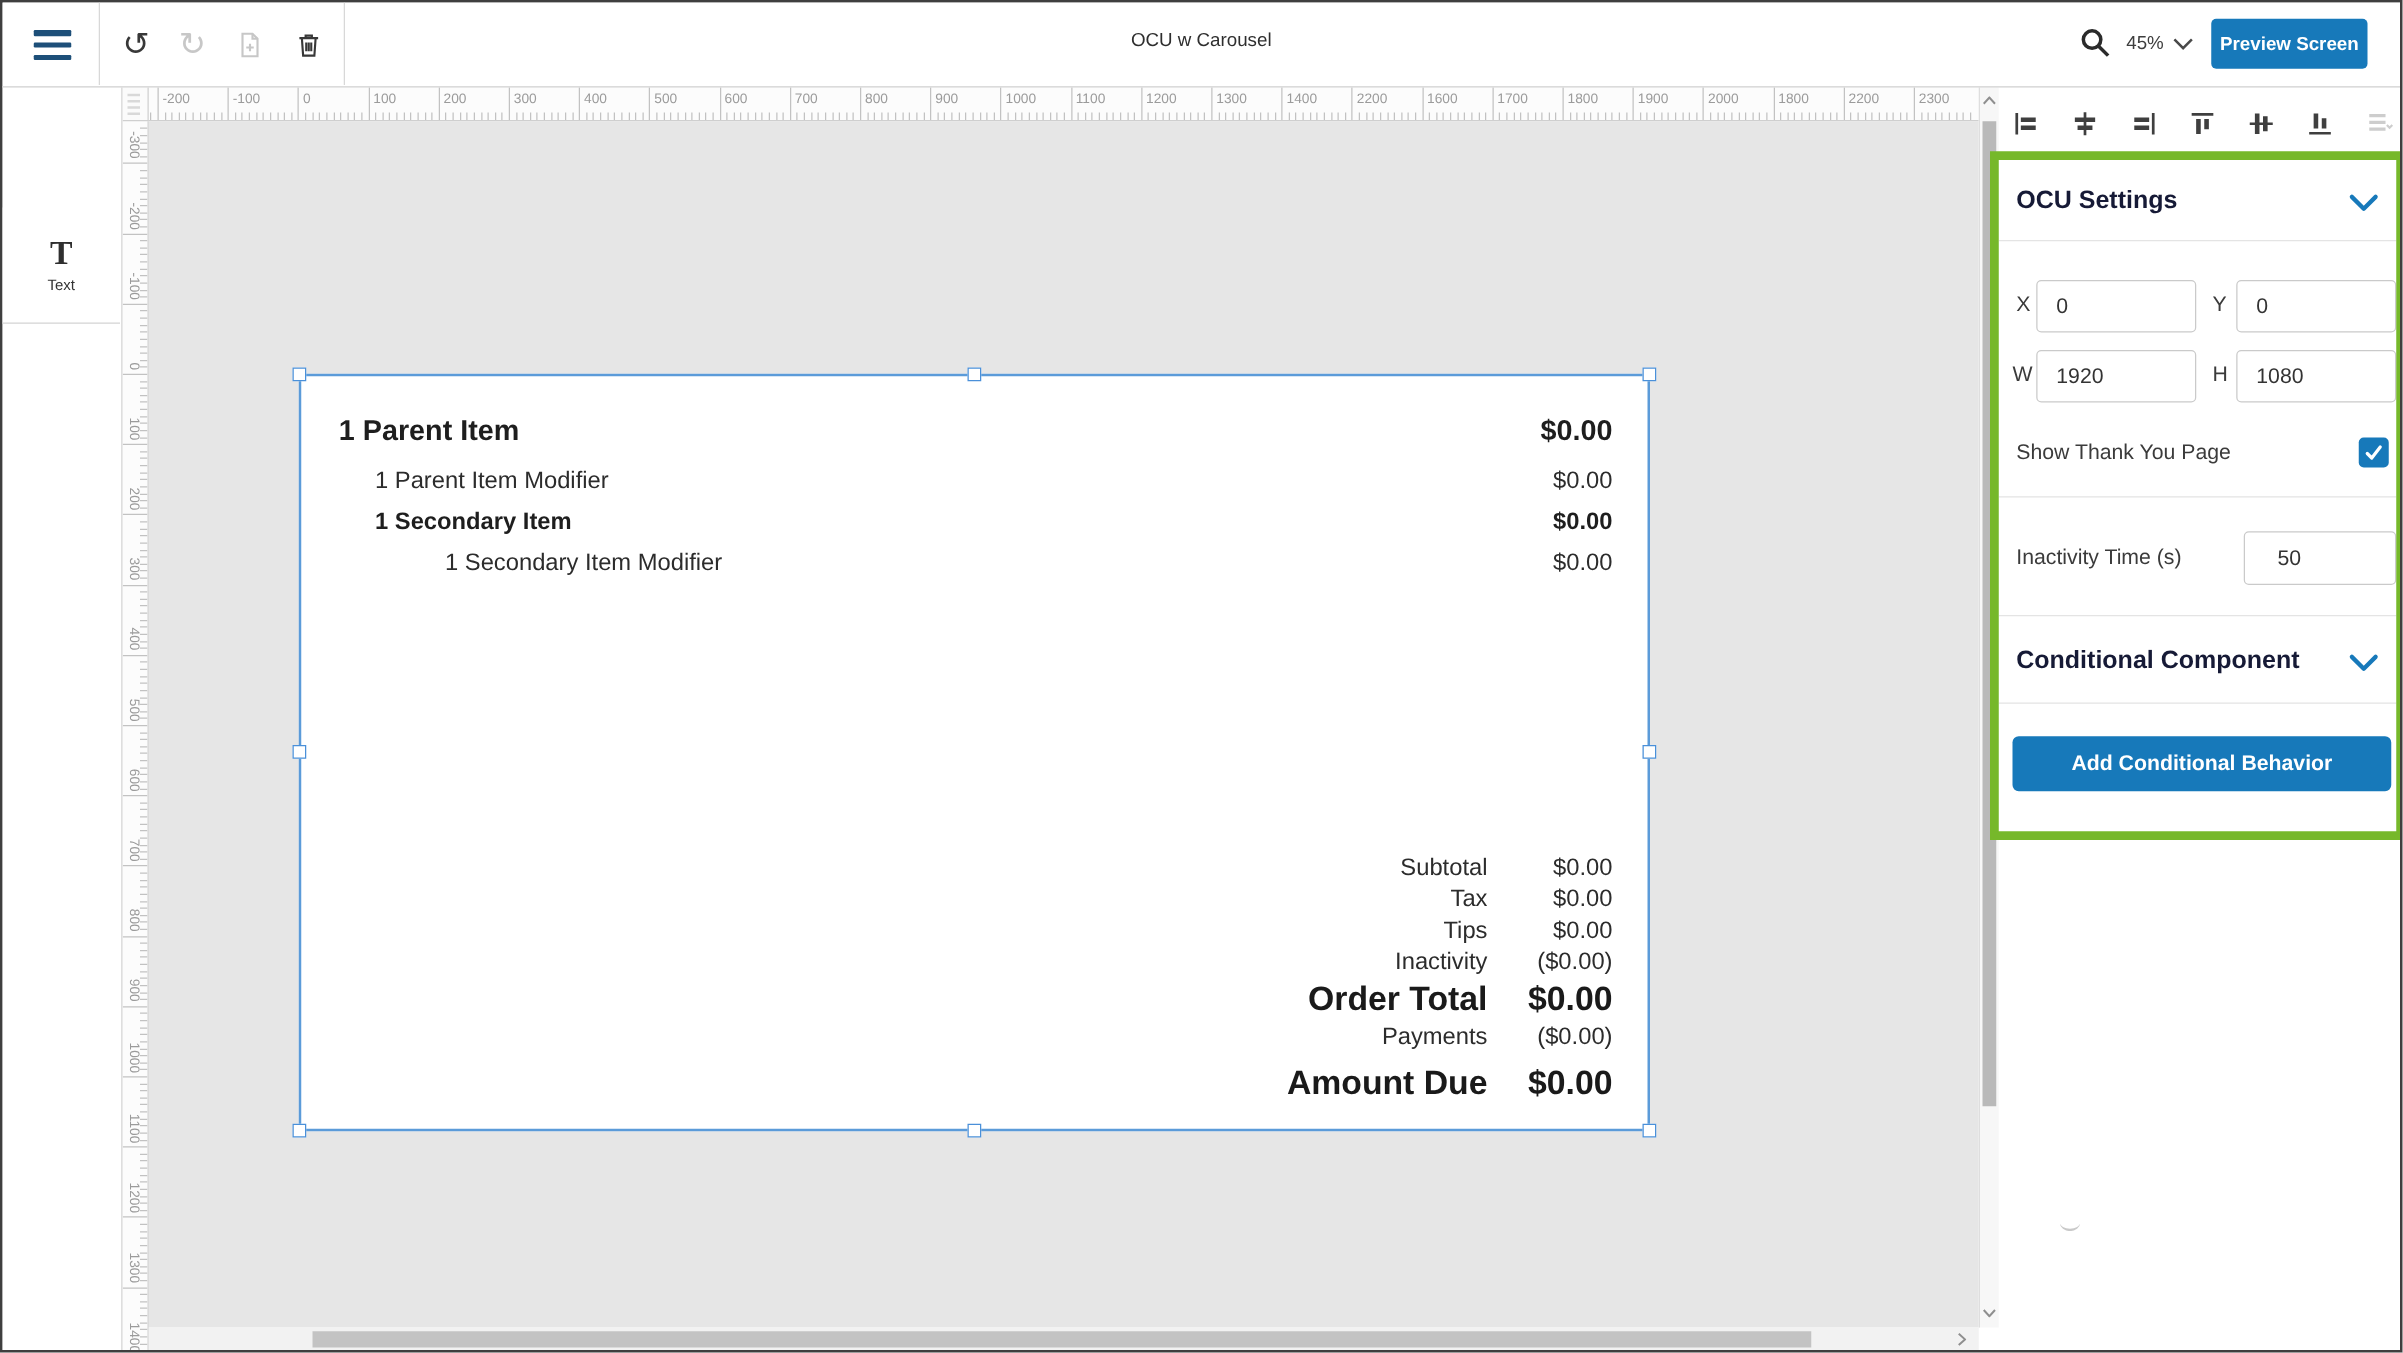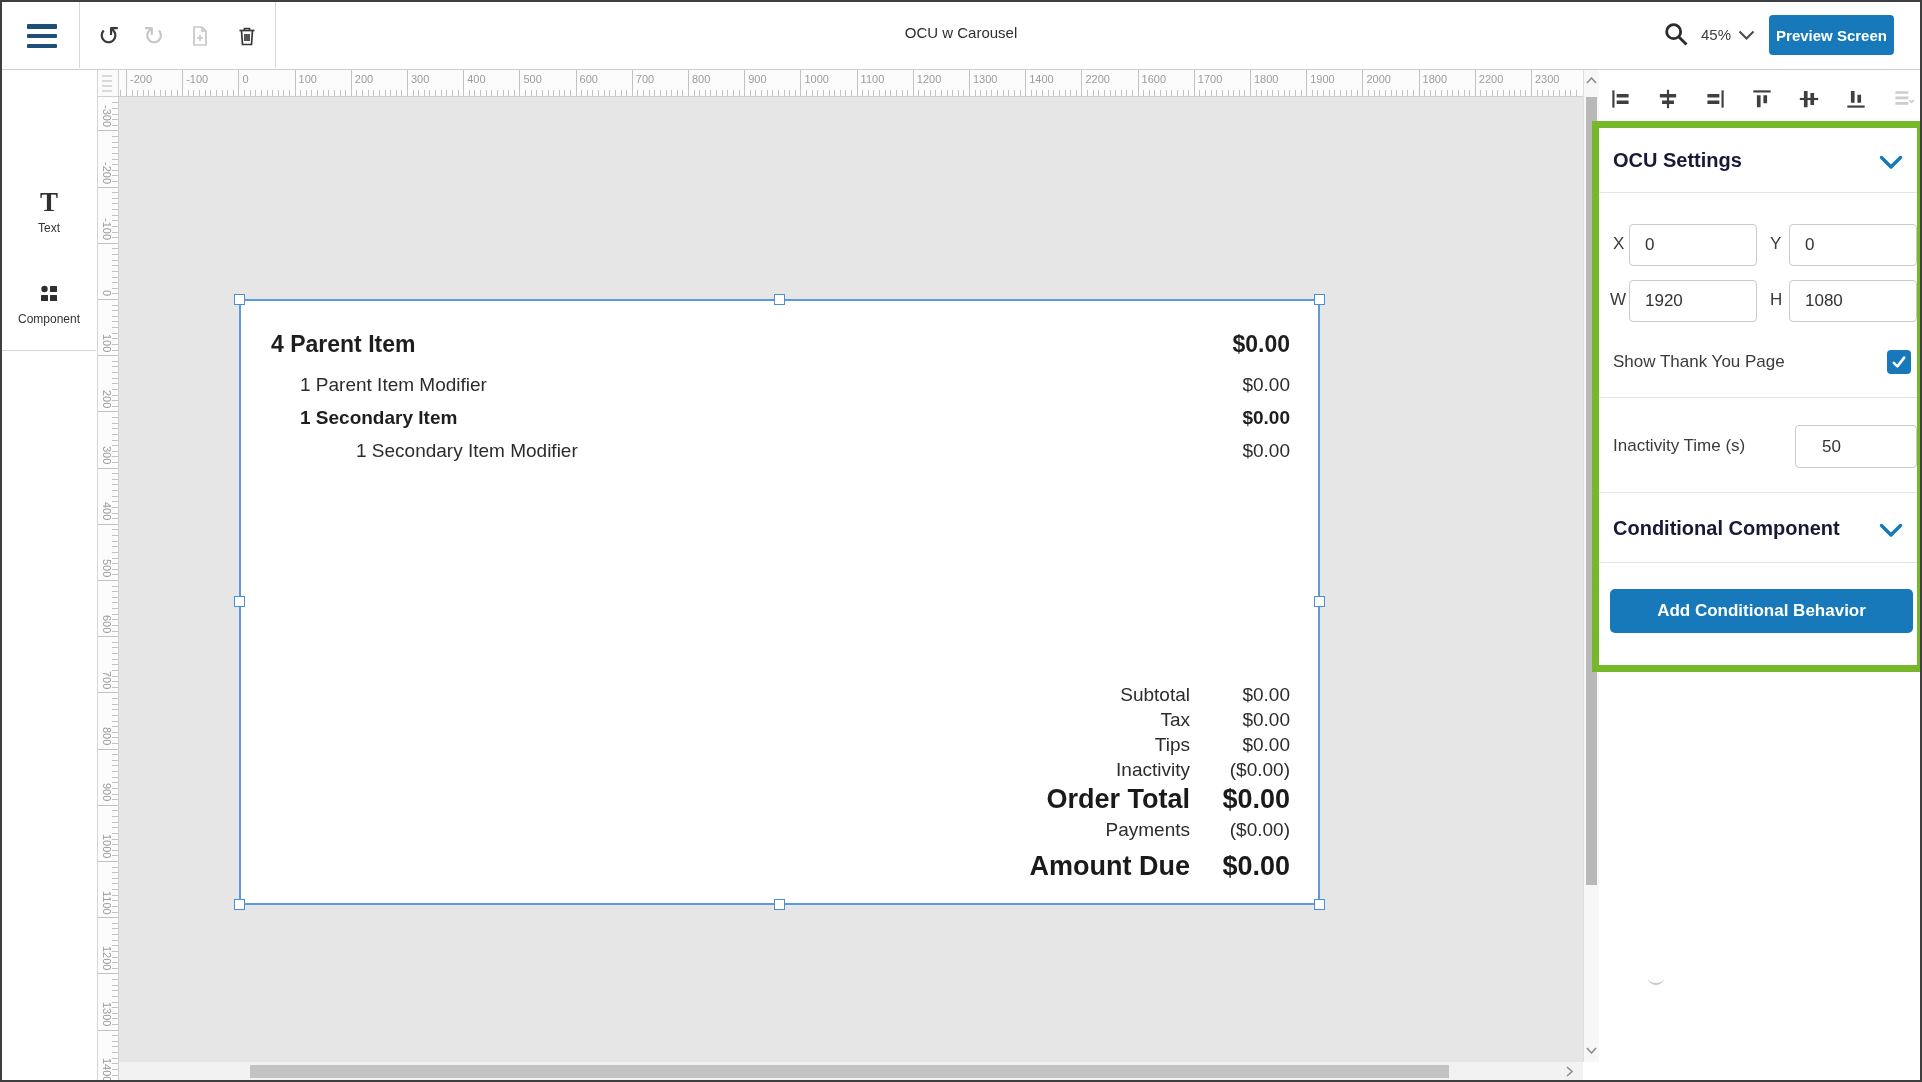--- a/index.html
+++ b/index.html
@@ -123,29 +123,20 @@
     <svg class="abs" style="left:1736px;top:28px" width="17" height="11" viewBox="0 0 17 11" fill="none" stroke="#4a4a4a" stroke-width="2">
       <polyline points="1.5,1.5 8.5,8.5 15.5,1.5"></polyline>
     </svg>
     <button class="abs btn-primary preview-btn">Preview Screen</button>
   </div>
 
   <div class="abs sidebar">
     <div class="side-item" style="top:97px">
       <span class="t-glyph">T</span>
       <span class="side-label">Text</span>
-    </div>
-    <div class="side-item" style="top:189px">
-      <svg width="24" height="24" viewBox="0 0 24 24" fill="#2f2f2f">
-        <circle cx="7.5" cy="7" r="3.2"></circle>
-          <rect x="13" y="4" width="7" height="6" rx="0.5"></rect>
-        <rect x="4" y="13" width="7" height="6" rx="0.5"></rect>
-          <rect x="13" y="13" width="7" height="6" rx="0.5"></rect>
-      </svg>
-      <span class="side-label">Component</span>
     </div>
   </div>
 
   <div class="abs ruler-corner"></div>
   <div class="abs ruler-h" id="rulerH">
       <div class="rtick" style="left: 7px; top: 0px; width: 1px; height: 27px;"></div>
       <span class="rlabel" style="left: 11px; top: 4px;">-200</span>
       <div class="rtick" style="left: 63.2px; top: 0px; width: 1px; height: 27px;"></div>
       <span class="rlabel" style="left: 67.2px; top: 4px;">-100</span>
       <div class="rtick" style="left: 119.4px; top: 0px; width: 1px; height: 27px;"></div>
@@ -624,21 +615,21 @@
       <div class="rtick" style="left: 14px; top: 966.32px; width: 6px; height: 1px;"></div>
       <div class="rtick" style="left: 14px; top: 971.94px; width: 6px; height: 1px;"></div>
       <div class="rtick" style="left: 14px; top: 977.56px; width: 6px; height: 1px;"></div>
       <div class="rtick" style="left: 14px; top: 983.18px; width: 6px; height: 1px;"></div>
     </div>
 
   <div class="abs canvas">
     <div class="receipt">
 
       <div class="r-row fs-big" style="left:30px;top:30px">
-        <span>4 Parent Item</span>
+        <span>1 Parent Item</span>
         <span class="price">$0.00</span>
       </div>
       <div class="r-row fs-reg" style="left:59px;top:73px">
         <span>1 Parent Item Modifier</span>
         <span class="price">$0.00</span>
       </div>
       <div class="r-row fs-bold" style="left:59px;top:106px">
         <span>1 Secondary Item</span>
         <span class="price">$0.00</span>
       </div>

